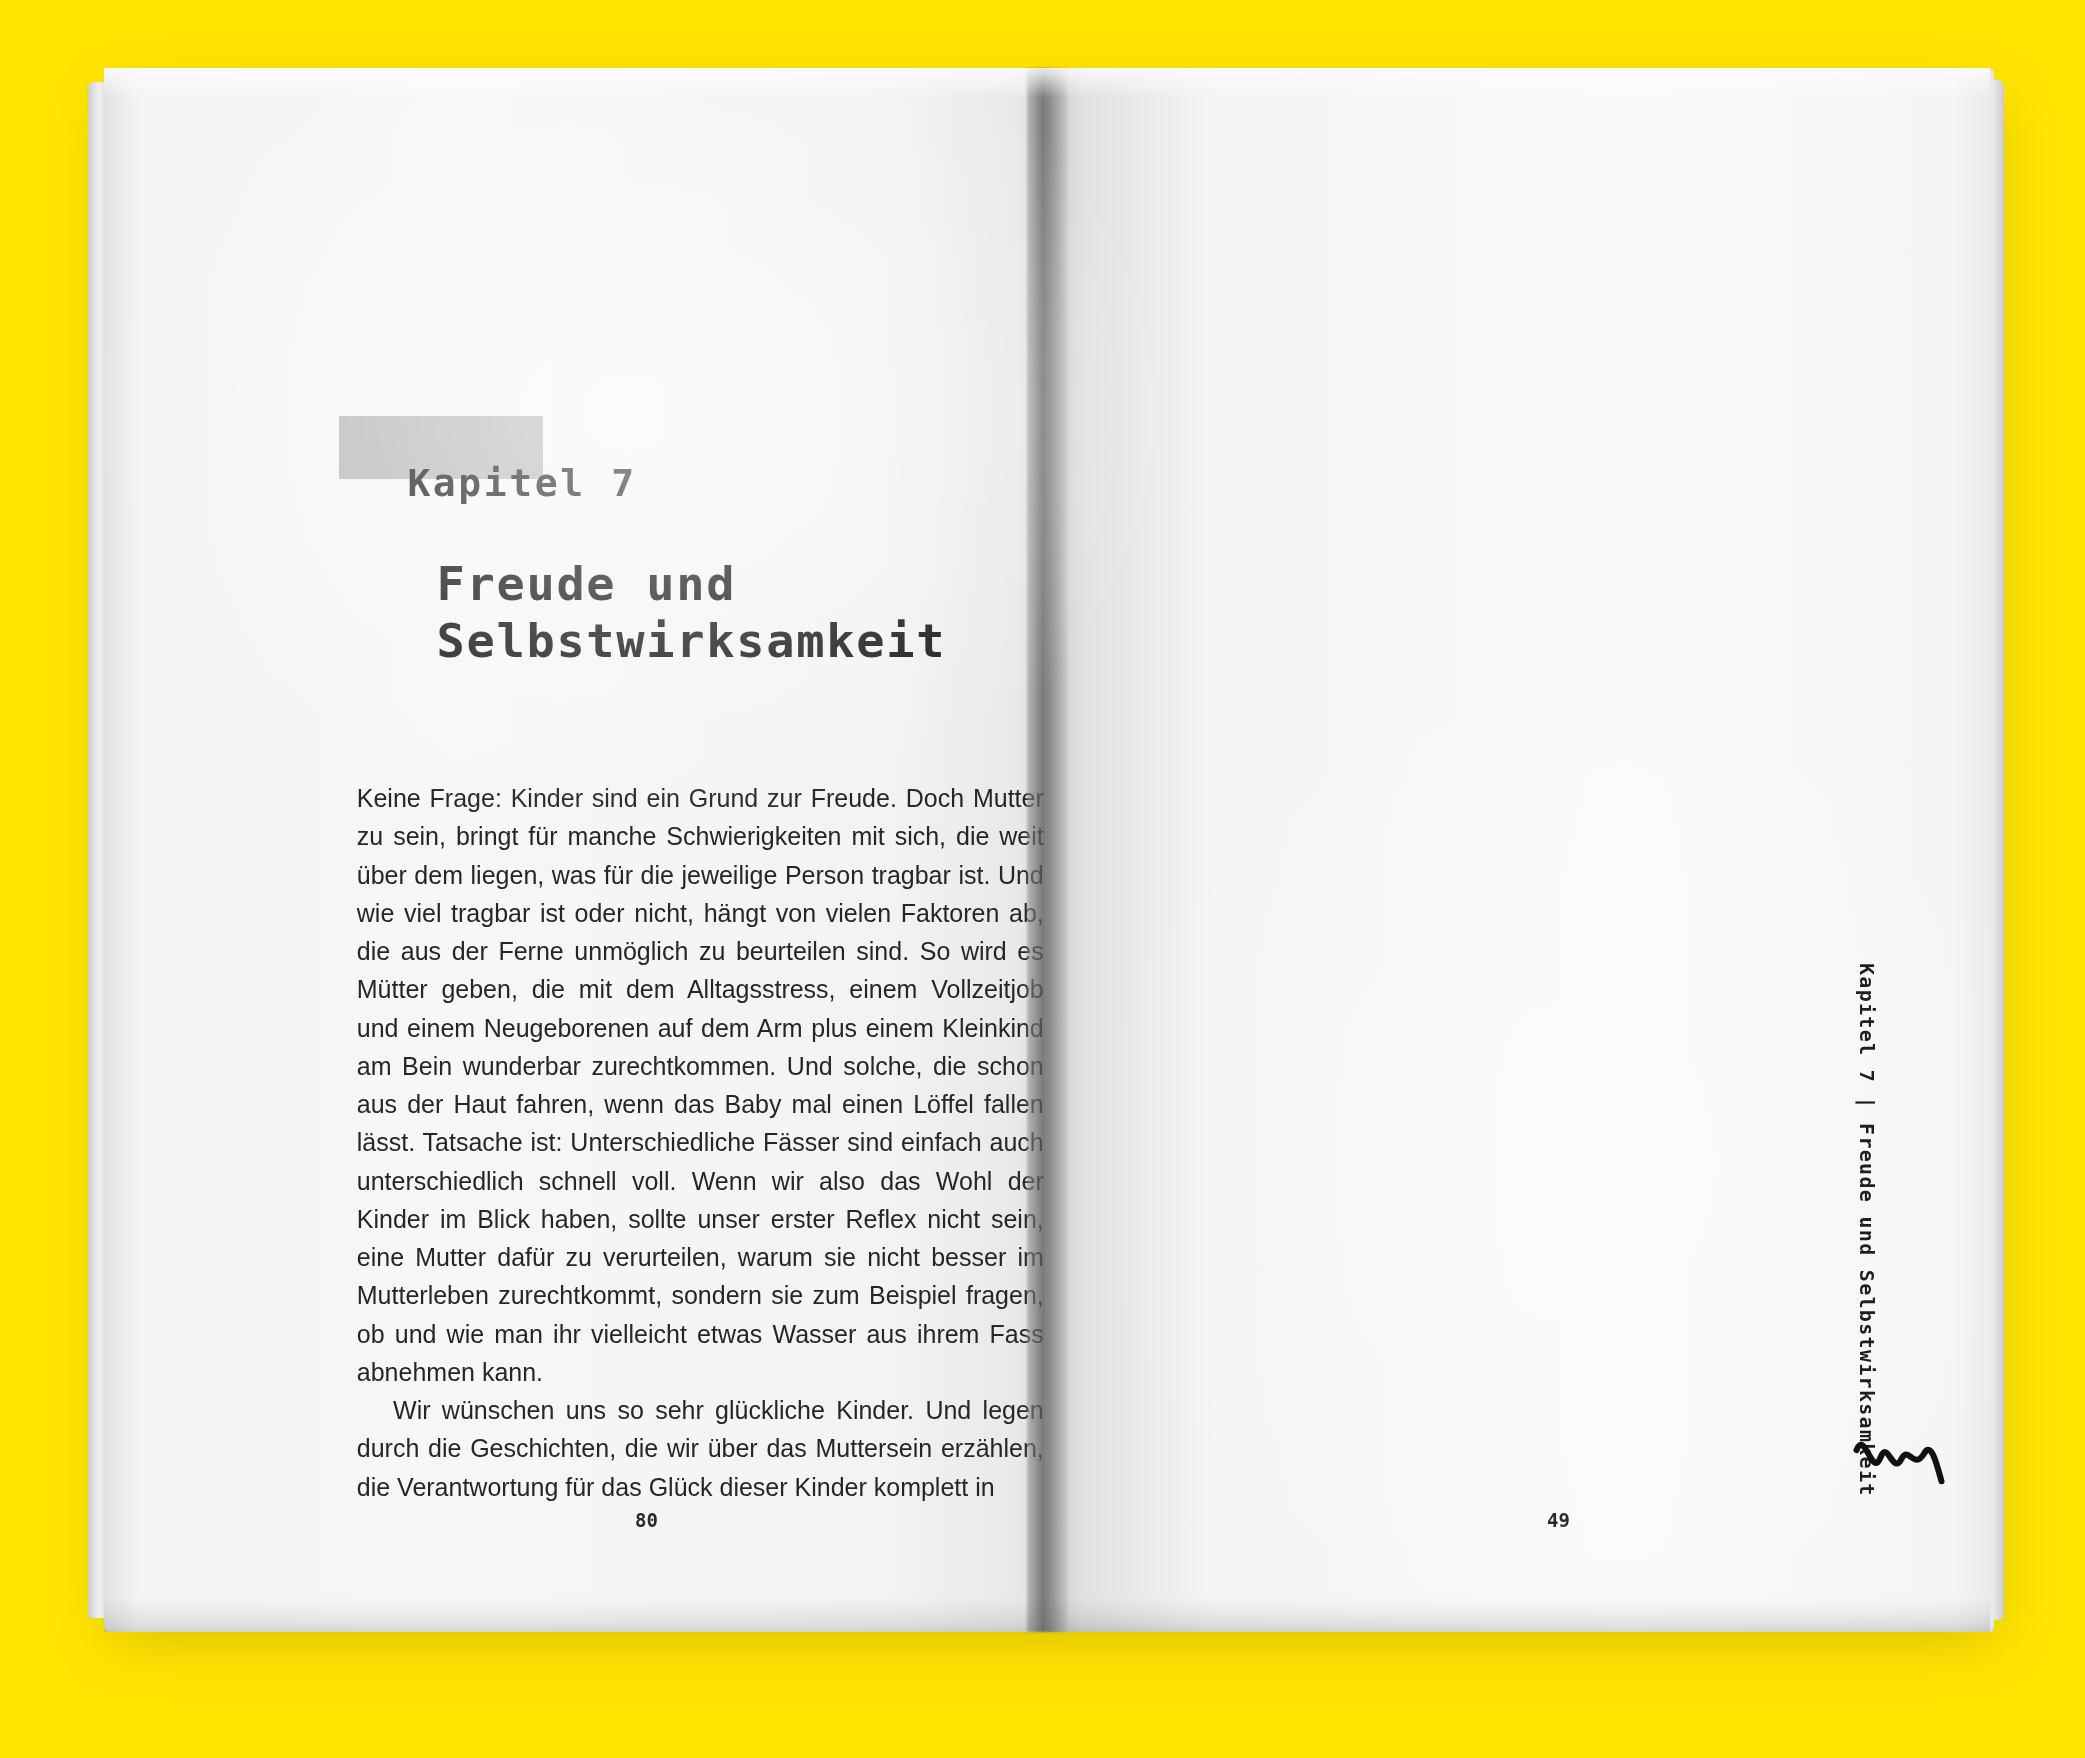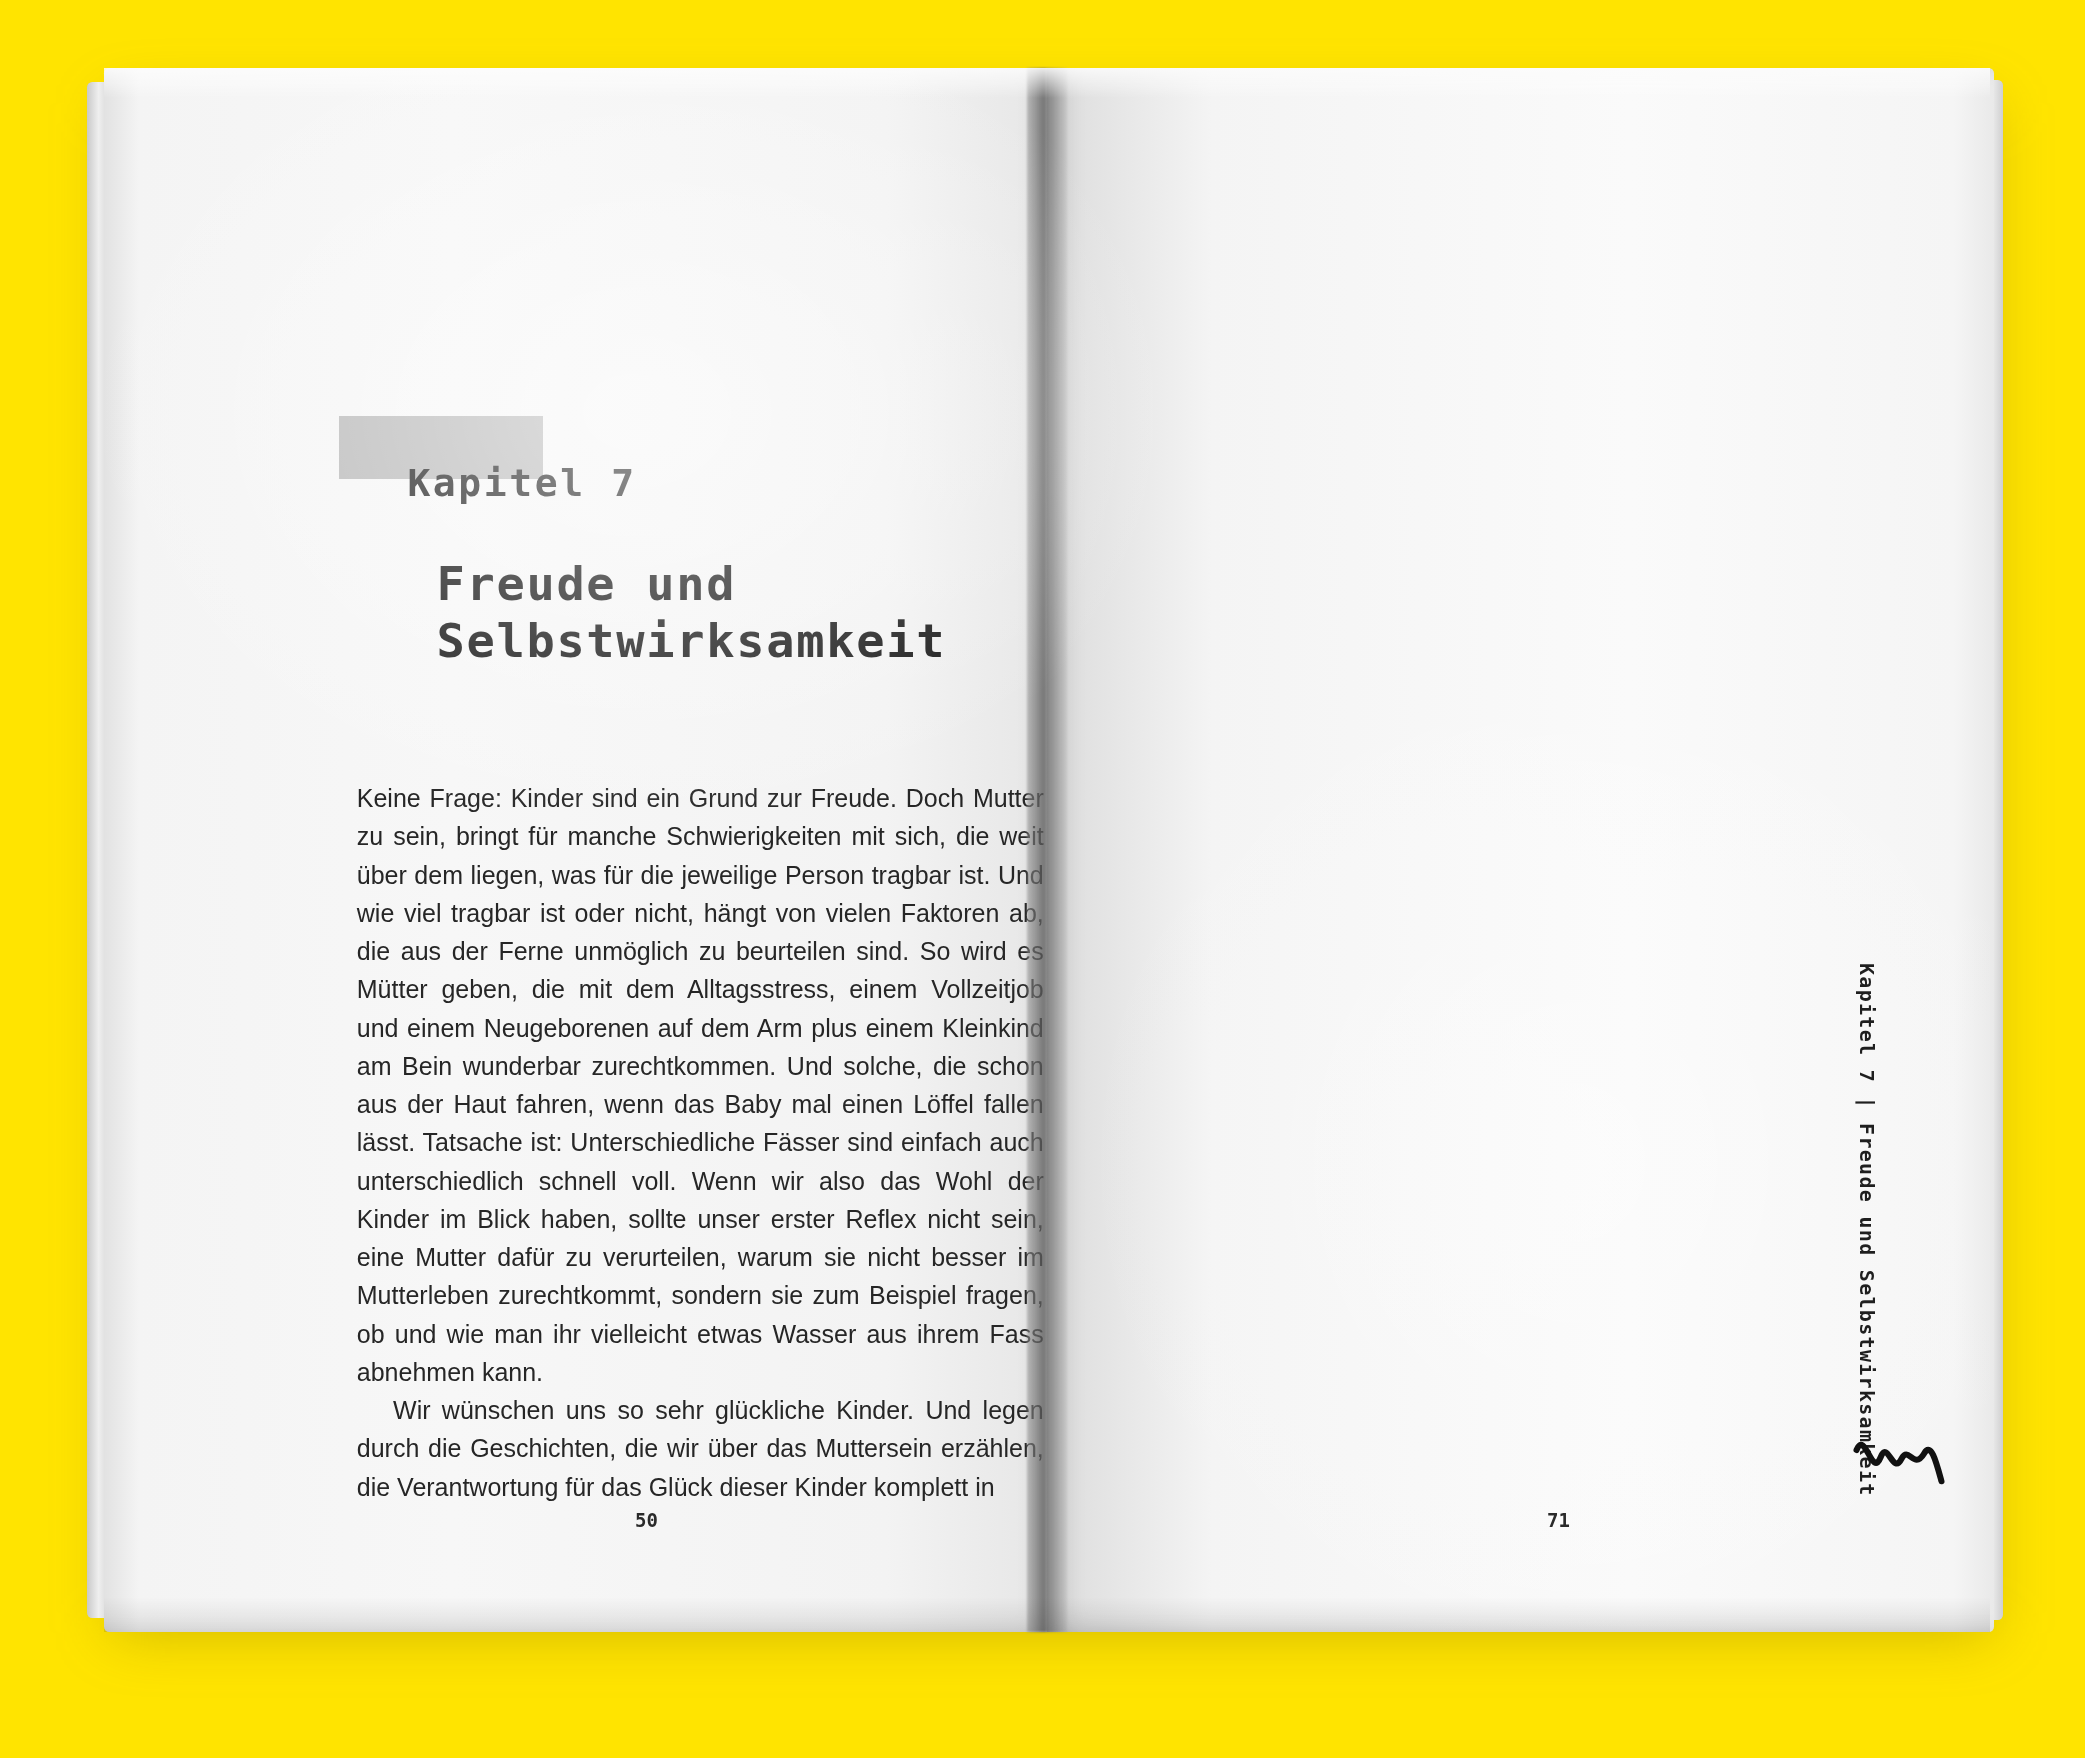--- a/index.html
+++ b/index.html
@@ -247,22 +247,22 @@
 
     <div class="page page-right">
       
     </div>
 
     <div class="gutter"></div>
     <div class="sheen"></div>
     <div class="curve-top"></div>
     <div class="curve-bottom"></div>
 
-    <div class="folio folio-left">50</div>
-    <div class="folio folio-right">71</div>
+    <div class="folio folio-left">80</div>
+    <div class="folio folio-right">49</div>
 
     <div class="running-head">Kapitel 7 | Freude und Selbstwirksamkeit</div>
 
     <svg class="mark-squiggle" viewBox="0 0 110 90">
       <path d="M6 30 C 16 6, 24 64, 34 38 C 42 18, 48 60, 58 40 C 66 24, 72 54, 84 34 C 92 20, 98 44, 104 66" fill="none" stroke="#111" stroke-width="7" stroke-linecap="round" stroke-linejoin="round"></path>
     </svg>
   </div>
 </div>
 
 

